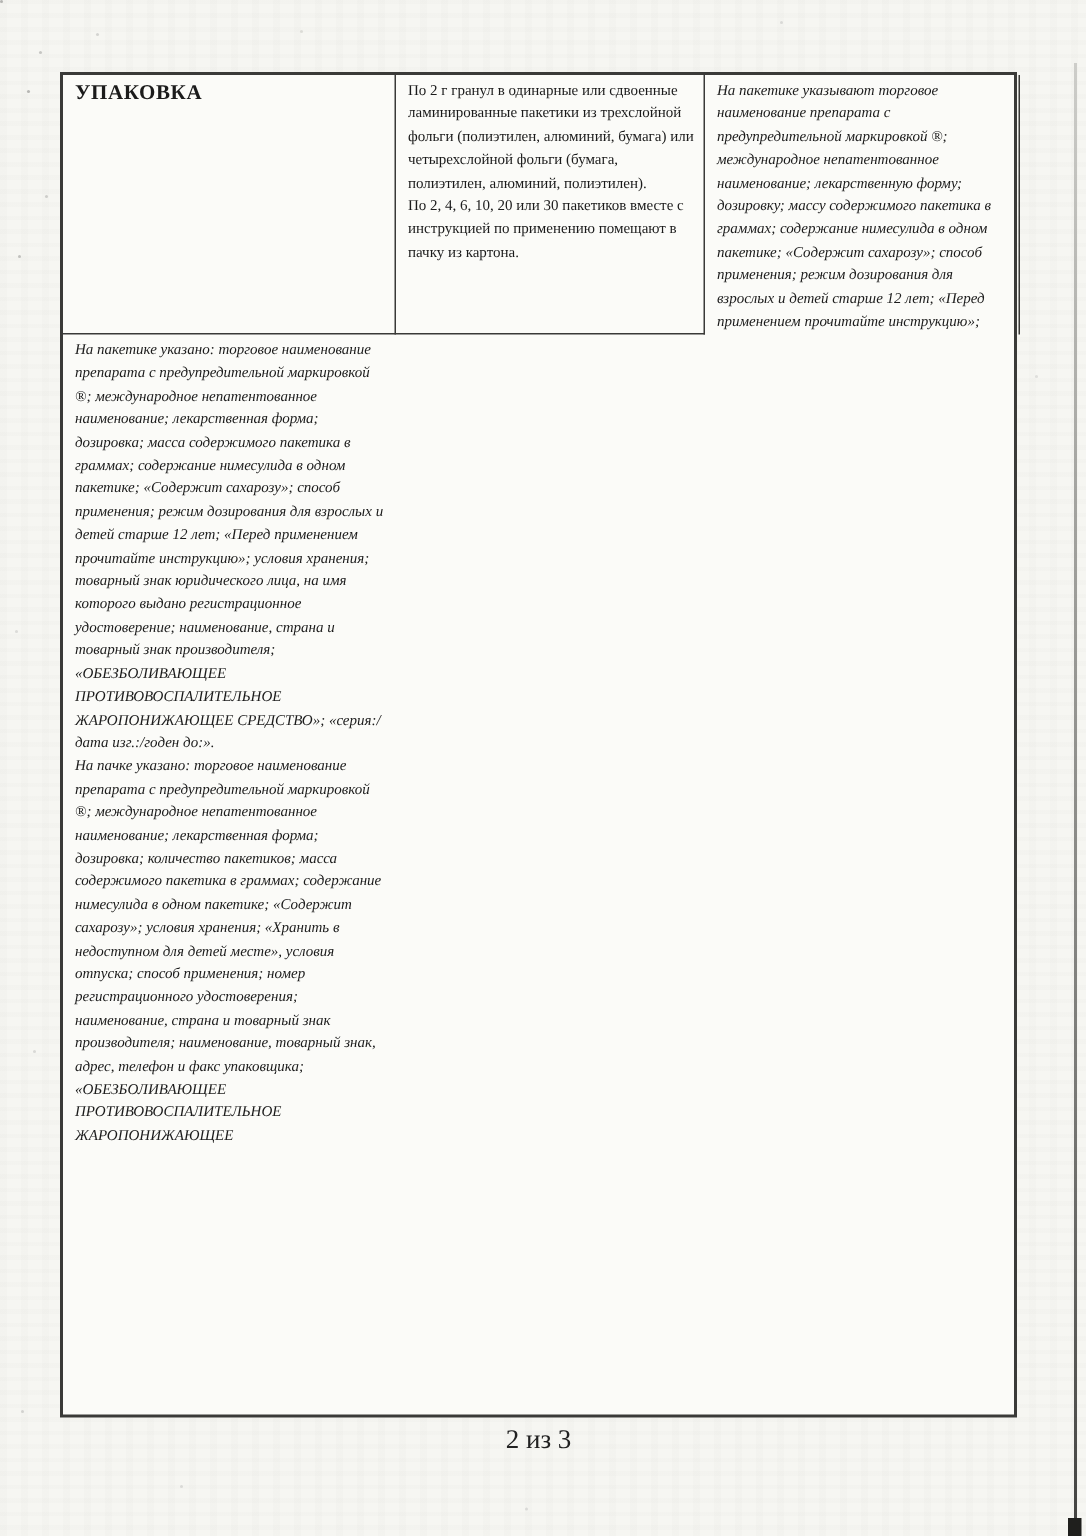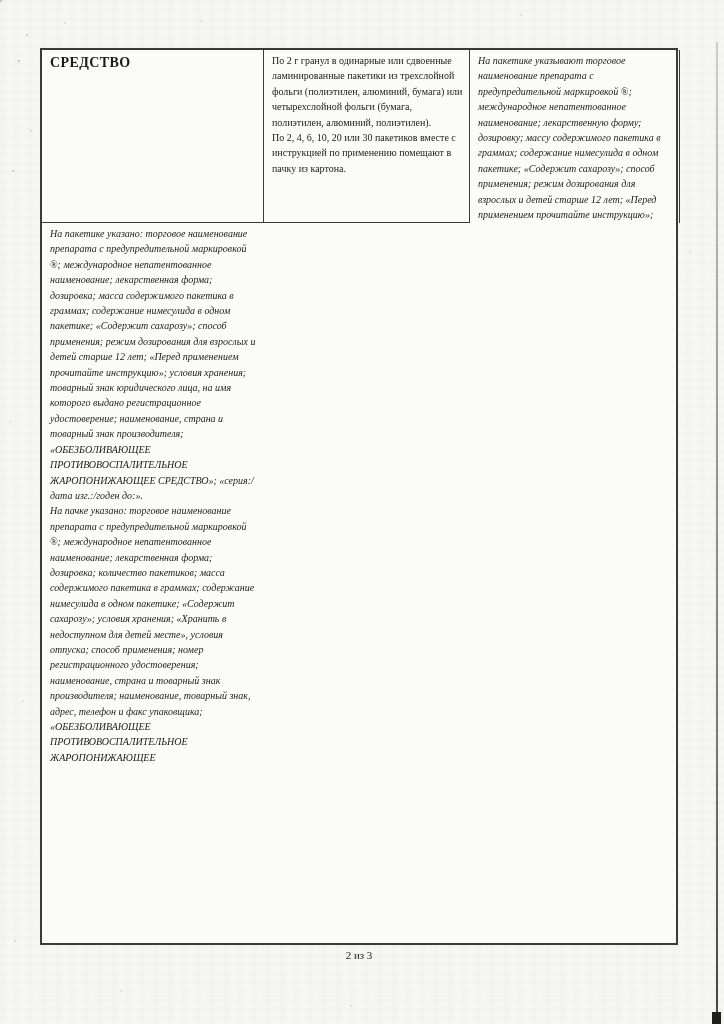--- a/index.html
+++ b/index.html
@@ -59,34 +59,34 @@
   .cell.last-col{border-right:none;}
   .cell.last-row{border-bottom:none;font-style:italic;}
   .label-cell{
     font-weight:bold;font-size:14px;letter-spacing:.4px;
     white-space:normal;
   }
   .label-cell.marking{padding-top:262px;}
   .label-cell.packing{padding-top:5px;}
   .page-footer{
     position:absolute;left:40px;top:949px;width:638px;
-    text-align:center;font-size:11px;color:#222;
+    text-align:center;font-size:18px;color:#222;
   }
 </style>
 </head>
 <body>
 
 <div class="scan-texture"></div>
 <div class="speckles"></div>
 <div class="scan-line-right"></div>
 <div class="scan-blob"></div>
 
 <div class="doc-table">
 
-  <div class="cell label-cell packing">СРЕДСТВО</div>
+  <div class="cell label-cell packing">УПАКОВКА</div>
   <div class="cell">По 2 г гранул в одинарные или сдвоенные ламинированные пакетики из трехслойной фольги (полиэтилен, алюминий, бумага) или  четырехслойной фольги (бумага, полиэтилен, алюминий, полиэтилен).
 По 2, 4, 6, 10, 20 или 30 пакетиков вместе с инструкцией по применению помещают в пачку из картона.</div>
 
   <div class="cell last-row">На пакетике указывают торговое наименование препарата  с предупредительной маркировкой ®; международное непатентованное наименование; лекарственную форму; дозировку; массу содержимого пакетика в граммах; содержание нимесулида в одном пакетике; «Содержит сахарозу»; способ применения; режим дозирования для взрослых и детей старше 12 лет; «Перед применением прочитайте инструкцию»; условия хранения; товарный знак юридического лица, на имя которого выдано регистрационное удостоверение; наименование, страну и товарный знак производителя; «ОБЕЗБОЛИВАЮЩЕЕ ПРОТИВОВОСПАЛИТЕЛЬНОЕ ЖАРОПОНИЖАЮЩЕЕ СРЕДСТВО»; «серия:/дата изг.:/годен до:».
 На пачке указывают торговое наименование препарата с предупредительной маркировкой ®; международное непатентованное наименование; лекарственную форму; дозировку; количество пакетиков; массу содержимого пакетика в граммах; содержание нимесулида в одном пакетике; «Содержит сахарозу»; условия хранения; «Хранить в недоступном для детей месте», условия отпуска; способ применения; номер регистрационного удостоверения; наименование, страну и товарный знак производителя; наименование, товарный знак, адрес, телефон и факс упаковщика; «ОБЕЗБОЛИВАЮЩЕЕ</div>
   <div class="cell last-col last-row">На пакетике указано: торговое наименование препарата  с предупредительной маркировкой ®; международное непатентованное наименование; лекарственная форма; дозировка; масса содержимого пакетика в граммах; содержание нимесулида в одном пакетике; «Содержит сахарозу»; способ применения; режим дозирования для взрослых и детей старше 12 лет; «Перед применением прочитайте инструкцию»; условия хранения; товарный знак юридического лица, на имя которого выдано регистрационное удостоверение; наименование, страна и товарный знак производителя; «ОБЕЗБОЛИВАЮЩЕЕ ПРОТИВОВОСПАЛИТЕЛЬНОЕ ЖАРОПОНИЖАЮЩЕЕ СРЕДСТВО»; «серия:/дата изг.:/годен до:».
 На пачке указано: торговое наименование препарата с предупредительной маркировкой ®; международное непатентованное наименование; лекарственная форма; дозировка; количество пакетиков; масса содержимого пакетика в граммах; содержание нимесулида в одном пакетике; «Содержит сахарозу»; условия хранения; «Хранить в недоступном для детей месте», условия отпуска; способ применения; номер регистрационного удостоверения; наименование, страна и товарный знак производителя; наименование, товарный знак, адрес, телефон и факс упаковщика; «ОБЕЗБОЛИВАЮЩЕЕ ПРОТИВОВОСПАЛИТЕЛЬНОЕ ЖАРОПОНИЖАЮЩЕЕ</div>
 </div>
 
 <div class="page-footer">2 из 3</div>

